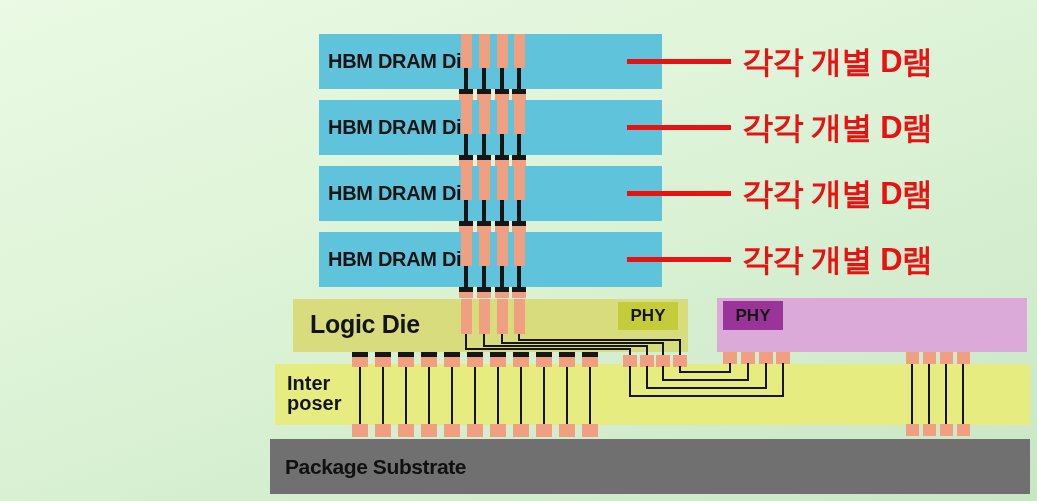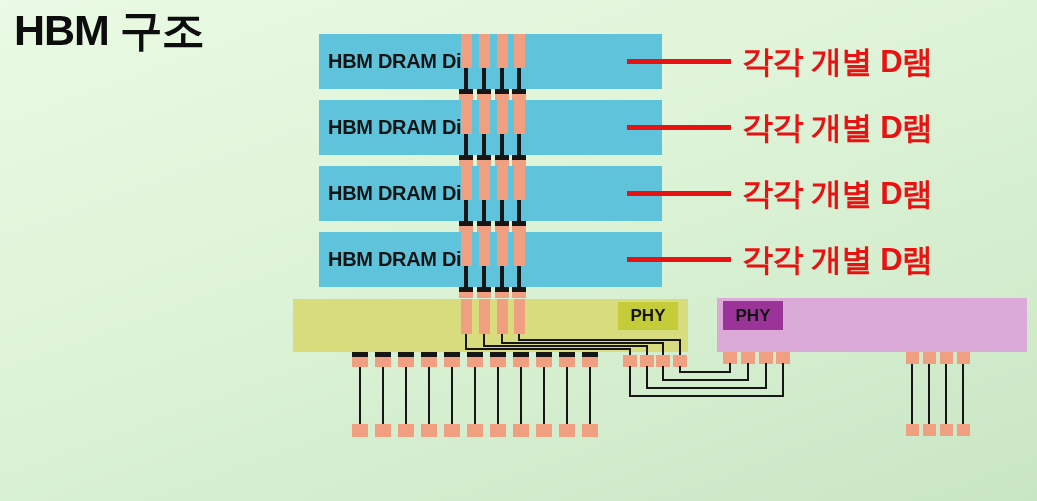--- a/index.html
+++ b/index.html
@@ -85,21 +85,20 @@
   }
   
   .tsv{background:var(--tsv,#f0a080);}
   .blk{background:#161616;}
 </style>
 </head>
 <body>
 
 <div class="stage">
 
-  <div class="title">HBM 구조</div>
 
   <div class="die" style="top:34px">
     <span class="die-label">HBM DRAM Die</span>
   </div>
   <div class="die" style="top:100px">
     <span class="die-label">HBM DRAM Die</span>
   </div>
   <div class="die" style="top:166px">
     <span class="die-label">HBM DRAM Die</span>
   </div>
@@ -118,28 +117,38 @@
   <div class="ann" style="top:166px">
     <div class="ann-line"></div>
     <span class="ann-text">각각 개별 D램</span>
   </div>
   <div class="ann" style="top:232px">
     <div class="ann-line"></div>
     <span class="ann-text">각각 개별 D램</span>
   </div>
 
   <div class="logic-die">
+    <span class="logic-label">Logic Die</span>
     <span class="logic-phy">PHY</span>
   </div>
 
   <div class="cpu-die">
     <span class="cpu-phy">PHY</span>
   </div>
 
-
+  <div class="interposer">
+    <div class="ip-label">
+      <div>Inter</div>
+      <div>poser</div>
+    </div>
+  </div>
+
+  <div class="substrate">
+    <span class="substrate-label">Package Substrate</span>
+  </div>
 
   <div id="geometry">
       <div class="abs tsv" style="left: 460.5px; top: 34px; width: 11px; height: 34px;"></div>
       <div class="abs blk" style="left: 464.25px; top: 68px; width: 3.5px; height: 21px;"></div>
       <div class="abs blk" style="left: 459px; top: 89px; width: 14px; height: 5px;"></div>
       <div class="abs tsv" style="left: 459px; top: 94px; width: 14px; height: 6px;"></div>
       <div class="abs tsv" style="left: 478.5px; top: 34px; width: 11px; height: 34px;"></div>
       <div class="abs blk" style="left: 482.25px; top: 68px; width: 3.5px; height: 21px;"></div>
       <div class="abs blk" style="left: 477px; top: 89px; width: 14px; height: 5px;"></div>
       <div class="abs tsv" style="left: 477px; top: 94px; width: 14px; height: 6px;"></div>

